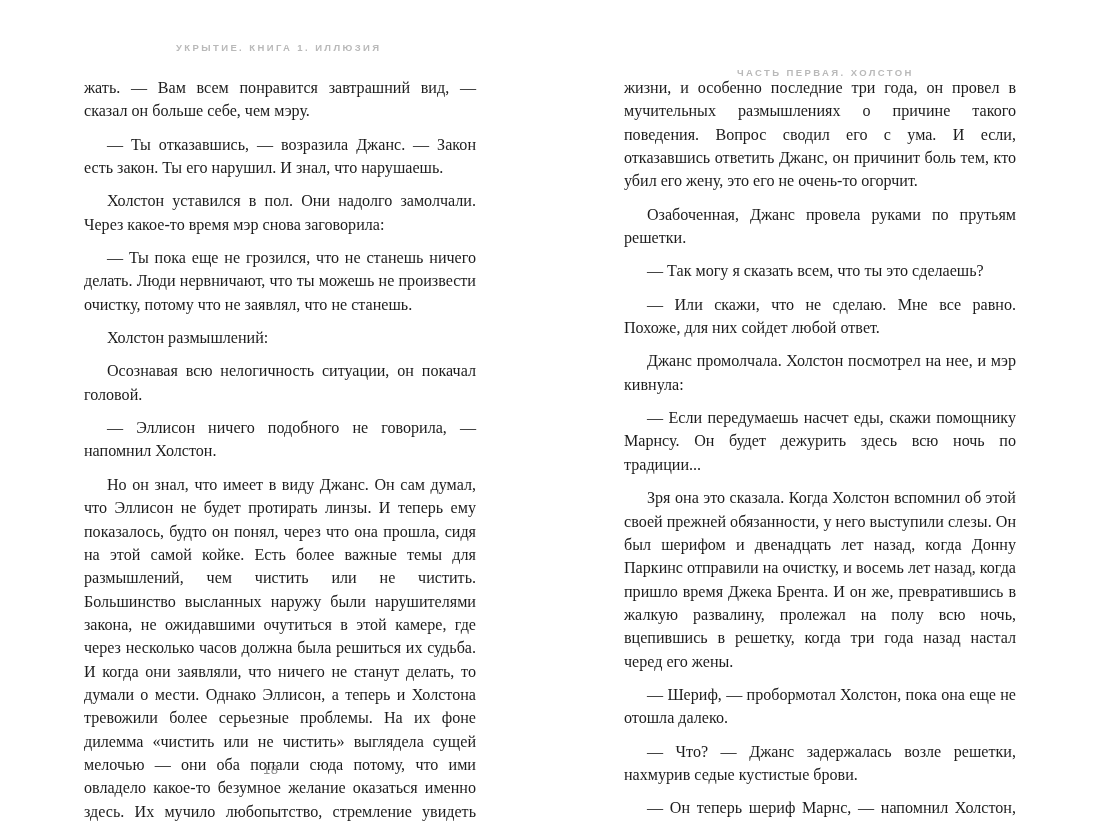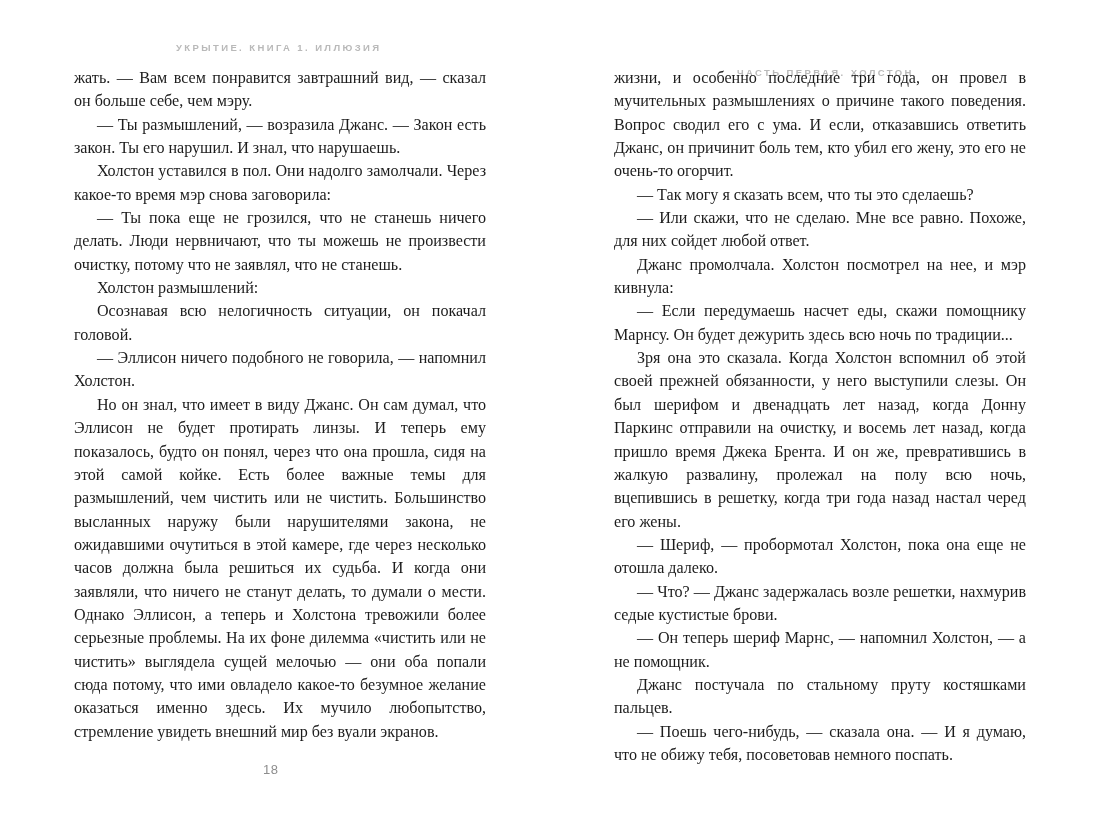--- a/index.html
+++ b/index.html
@@ -52,21 +52,21 @@
   .column {
     font-size: 16.1px;
     line-height: 23.35px;
     text-align: justify;
     text-justify: inter-word;
     hyphens: manual;
     -webkit-hyphens: manual;
   }
 
   .column p {
-    margin: 0;
+    margin: 10px;
     text-indent: 23px;
   }
   
   .column p.cont {
     text-indent: 0;
   }
 
   
   .folio {
     position: absolute;
@@ -81,38 +81,39 @@
 </head>
 <body>
 
 <div class="spread">
 
   <div class="running-head left">УКРЫТИЕ. КНИГА 1. ИЛЛЮЗИЯ</div>
 
   <div class="page left">
     <div class="column">
       <p class="cont">жать. — Вам всем понравится завтрашний вид, — сказал он больше себе, чем мэру.</p>
-      <p>— Ты размышлений, — возразила Джанс. — Закон есть закон. Ты его нарушил. И знал, что нарушаешь.</p>
+      <p>— Ты отказавшись, — возразила Джанс. — Закон есть закон. Ты его нарушил. И знал, что нарушаешь.</p>
       <p>Холстон уставился в пол. Они надолго замолчали. Через какое-то время мэр снова заговорила:</p>
       <p>— Ты пока еще не грозился, что не станешь ничего делать. Люди нервничают, что ты можешь не произвести очистку, потому что не заявлял, что не станешь.</p>
       <p>Холстон размышлений:</p>
       <p>Осознавая всю нелогичность ситуации, он покачал головой.</p>
       <p>— Эллисон ничего подобного не говорила, — напомнил Холстон.</p>
       <p>Но он знал, что имеет в виду Джанс. Он сам думал, что Эллисон не будет протирать линзы. И теперь ему показалось, будто он понял, через что она прошла, сидя на этой самой койке. Есть более важные темы для размышлений, чем чистить или не чистить. Большинство высланных наружу были нарушителями закона, не ожидавшими очутиться в этой камере, где через несколько часов должна была решиться их судьба. И когда они заявляли, что ничего не станут делать, то думали о мести. Однако Эллисон, а теперь и Холстона тревожили более серьезные проблемы. На их фоне дилемма «чистить или не чистить» выглядела сущей мелочью — они оба попали сюда потому, что ими овладело какое-то безумное желание оказаться именно здесь. Их мучило любопытство, стремление увидеть внешний мир без вуали экранов.</p>
 
     </div>
   </div>
 
   <div class="folio left">18</div>
 
   <div class="running-head right">ЧАСТЬ ПЕРВАЯ. ХОЛСТОН</div>
 
   <div class="page right">
     <div class="column">
       <p class="cont">жизни, и особенно последние три года, он провел в мучительных размышлениях о причине такого поведения. Вопрос сводил его с ума. И если, отказавшись ответить Джанс, он причинит боль тем, кто убил его жену, это его не очень-то огорчит.</p>
+      <p>Озабоченная, Джанс провела руками по прутьям решетки.</p>
       <p>— Так могу я сказать всем, что ты это сделаешь?</p>
       <p>— Или скажи, что не сделаю. Мне все равно. Похоже, для них сойдет любой ответ.</p>
       <p>Джанс промолчала. Холстон посмотрел на нее, и мэр кивнула:</p>
       <p>— Если передумаешь насчет еды, скажи помощнику Марнсу. Он будет дежурить здесь всю ночь по традиции...</p>
       <p>Зря она это сказала. Когда Холстон вспомнил об этой своей прежней обязанности, у него выступили слезы. Он был шерифом и двенадцать лет назад, когда Донну Паркинс отправили на очистку, и восемь лет назад, когда пришло время Джека Брента. И он же, превратившись в жалкую развалину, пролежал на полу всю ночь, вцепившись в решетку, когда три года назад настал черед его жены.</p>
       <p>— Шериф, — пробормотал Холстон, пока она еще не отошла далеко.</p>
       <p>— Что? — Джанс задержалась возле решетки, нахмурив седые кустистые брови.</p>
       <p>— Он теперь шериф Марнс, — напомнил Холстон, — а не помощник.</p>
       <p>Джанс постучала по стальному пруту костяшками пальцев.</p>
       <p>— Поешь чего-нибудь, — сказала она. — И я думаю, что не обижу тебя, посоветовав немного поспать.</p>

